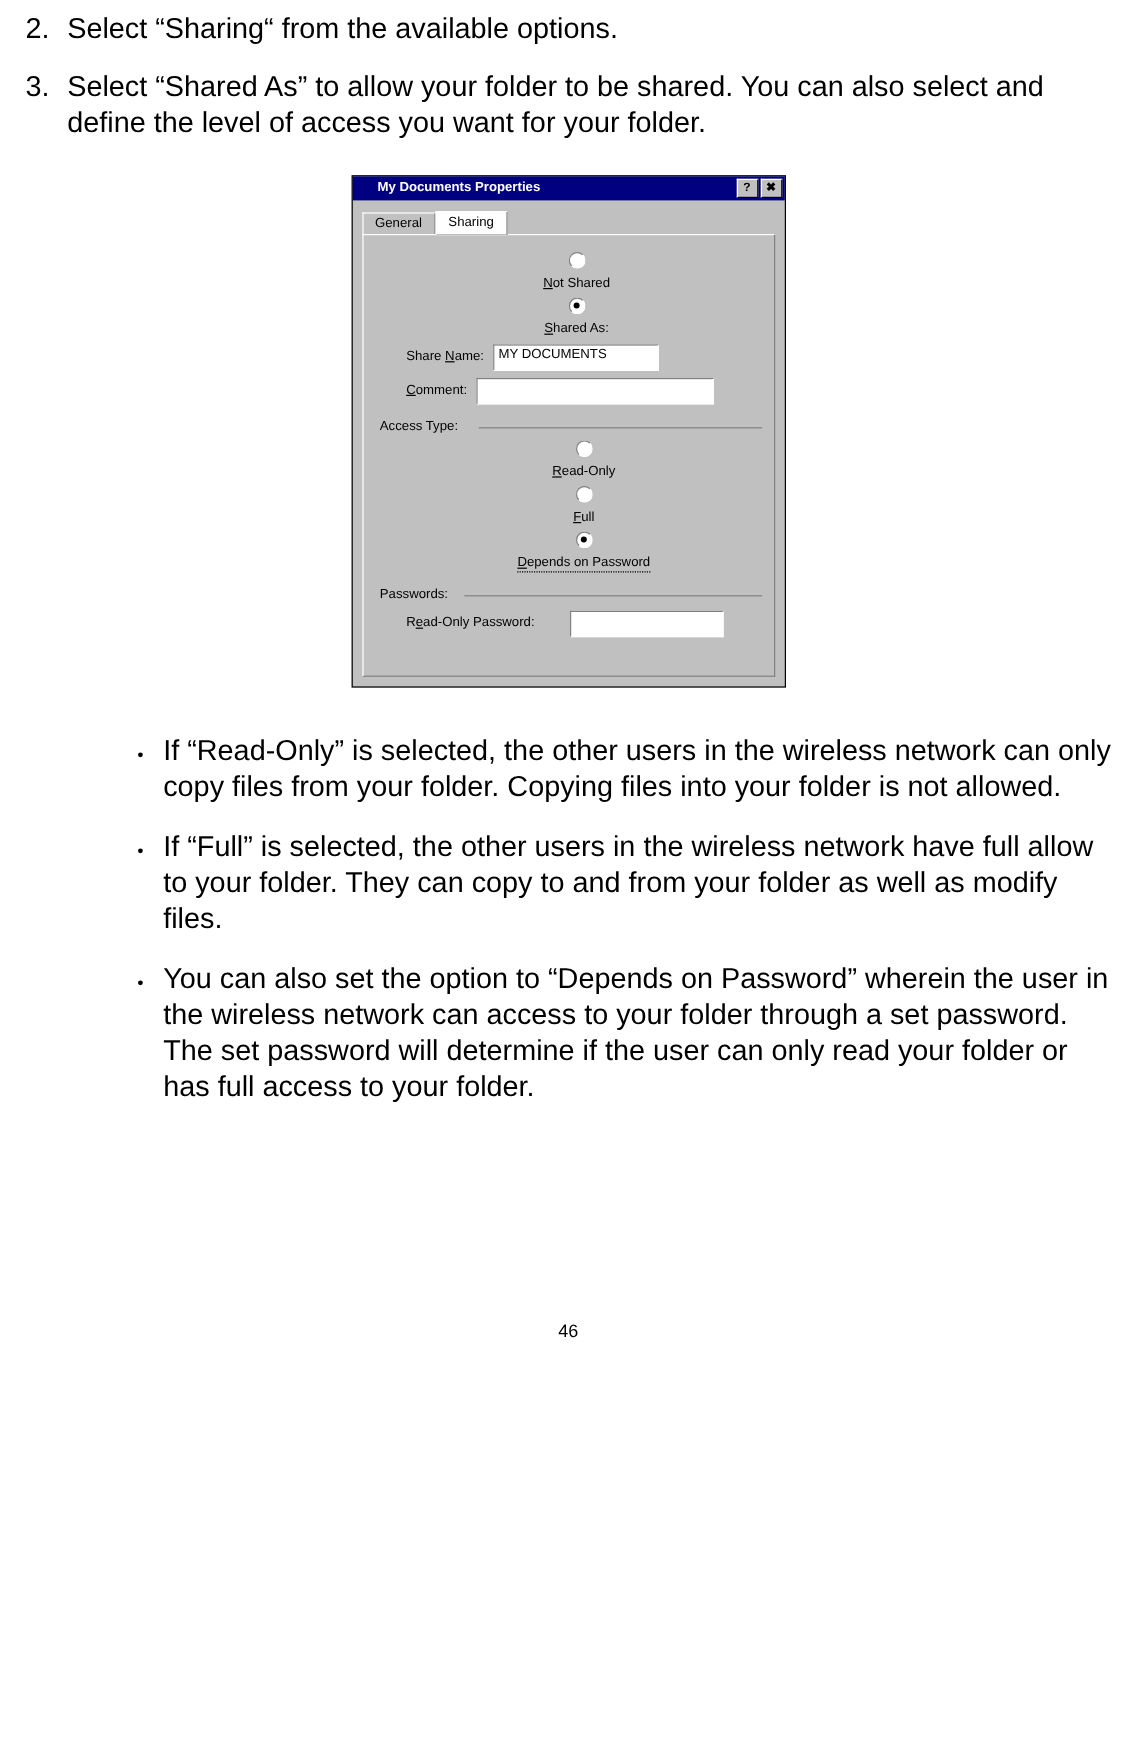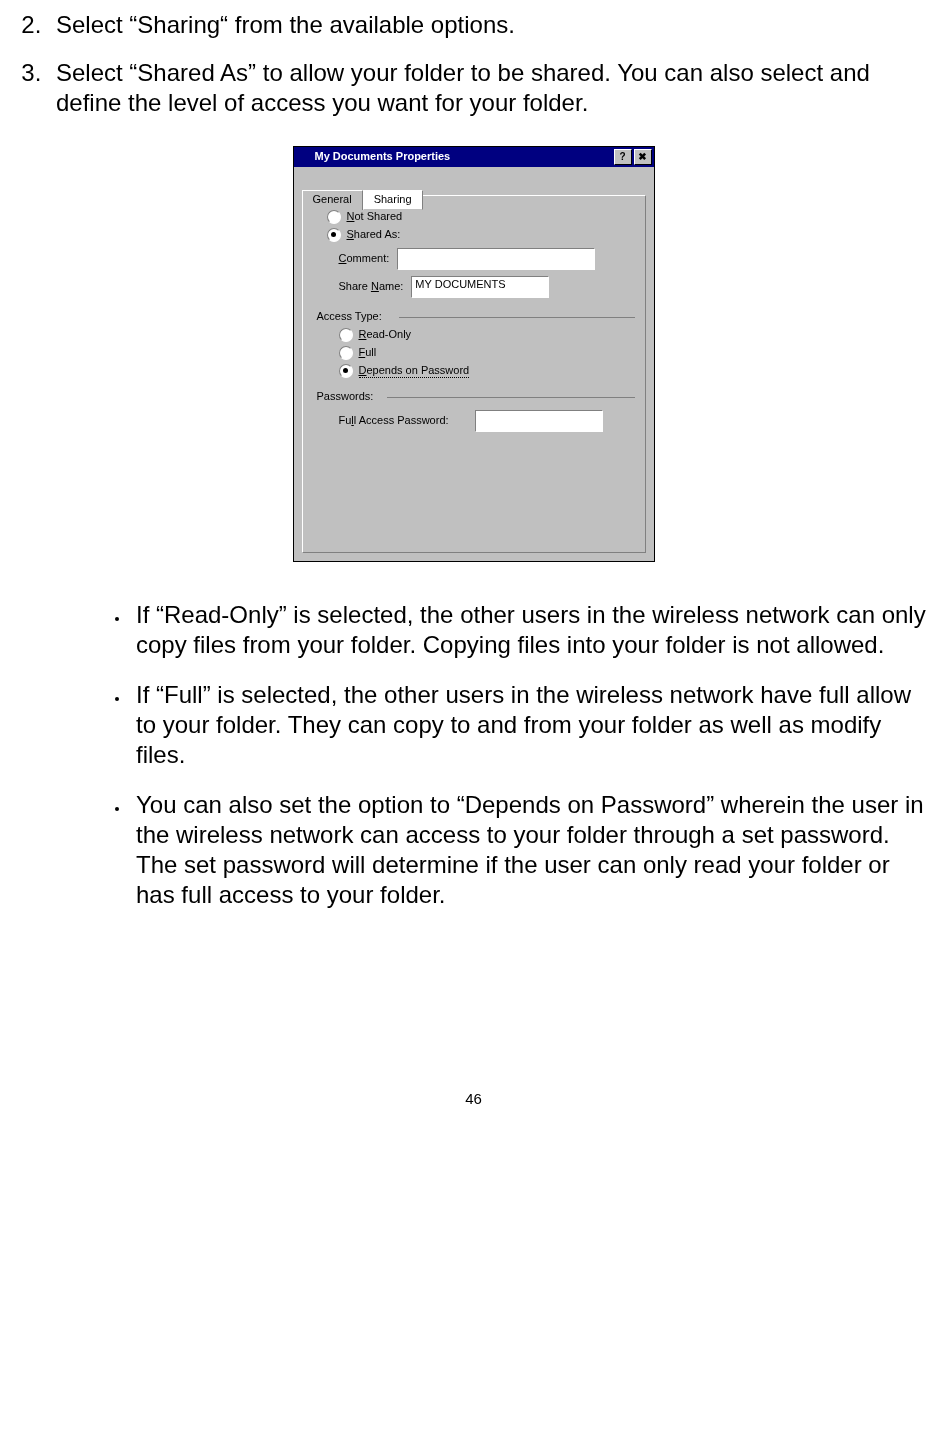--- a/index.html
+++ b/index.html
@@ -61,21 +61,22 @@
     font-family: Arial;
     font-size: 10px;
     font-weight: bold;
   }
   .dialog-body {
     padding: 8px 8px 8px 8px;
   }
   .tabs {
     display: flex;
     position: relative;
-    top: 15px;
+    top: 1px;
+    align-items: center;
   }
   .tab {
     padding: 2px 10px;
     border-top: 1px solid #fff;
     border-left: 1px solid #fff;
     border-right: 1px solid #808080;
     background: #c0c0c0;
     margin-right: 0;
     font-size: 11px;
   }
@@ -88,20 +89,21 @@
     border-bottom: 1px solid #808080;
     padding: 10px 10px 26px 10px;
     min-height: 320px;
   }
   .radio-row {
     display: flex;
     align-items: center;
     gap: 6px;
     margin: 4px 0;
     font-size: 11px;
+    flex-direction: column;
   }
   .radio-row.indent { margin-left: 14px; }
   .radio-row.indent2 { margin-left: 26px; }
   .radio {
     width: 12px;
     height: 12px;
     border: 1px solid #808080;
     border-right-color:#fff;
     border-bottom-color:#fff;
     border-radius: 50%;
@@ -213,45 +215,45 @@
           <span class="radio"></span>
           <span><span class="ul">N</span>ot Shared</span>
         </div>
         <div class="radio-row indent">
           <span class="radio">
               <span class="dot"></span>
             </span>
           <span><span class="ul">S</span>hared As:</span>
         </div>
         <div class="field-row">
+          <span>Share <span class="ul">N</span>ame:</span>
+          <span class="textinput" style="width:130px">MY DOCUMENTS</span>
+        </div>
+        <div class="field-row">
           <span><span class="ul">C</span>omment:</span>
           <span class="textinput" style="width:190px"></span>
-        </div>
-        <div class="field-row">
-          <span>Share <span class="ul">N</span>ame:</span>
-          <span class="textinput" style="width:130px">MY DOCUMENTS</span>
         </div>
         <div class="group-label">Access Type:</div>
         <div class="radio-row indent2">
           <span class="radio"></span>
           <span><span class="ul">R</span>ead-Only</span>
         </div>
         <div class="radio-row indent2">
           <span class="radio"></span>
           <span><span class="ul">F</span>ull</span>
         </div>
         <div class="radio-row indent2">
           <span class="radio">
               <span class="dot"></span>
             </span>
           <span class="underline-dotted"><span class="ul">D</span>epends on Password</span>
         </div>
         <div class="group-label pw">Passwords:</div>
         <div class="field-row">
-          <span style="width:128px">Fu<span class="ul">l</span>l Access Password:</span>
+          <span style="width:128px">R<span class="ul">e</span>ad-Only Password:</span>
           <span class="textinput" style="width:120px"></span>
         </div>
       </div>
     </div>
   </div>
 </div>
 
 <ul class="bullets">
   <li>If “Read-Only” is selected, the other users in the wireless network can only copy files from your folder.  Copying files into your folder is not allowed.</li>
   <li>If “Full” is selected, the other users in the wireless network have full allow to your folder.  They can copy to and from your folder as well as modify files.</li>

